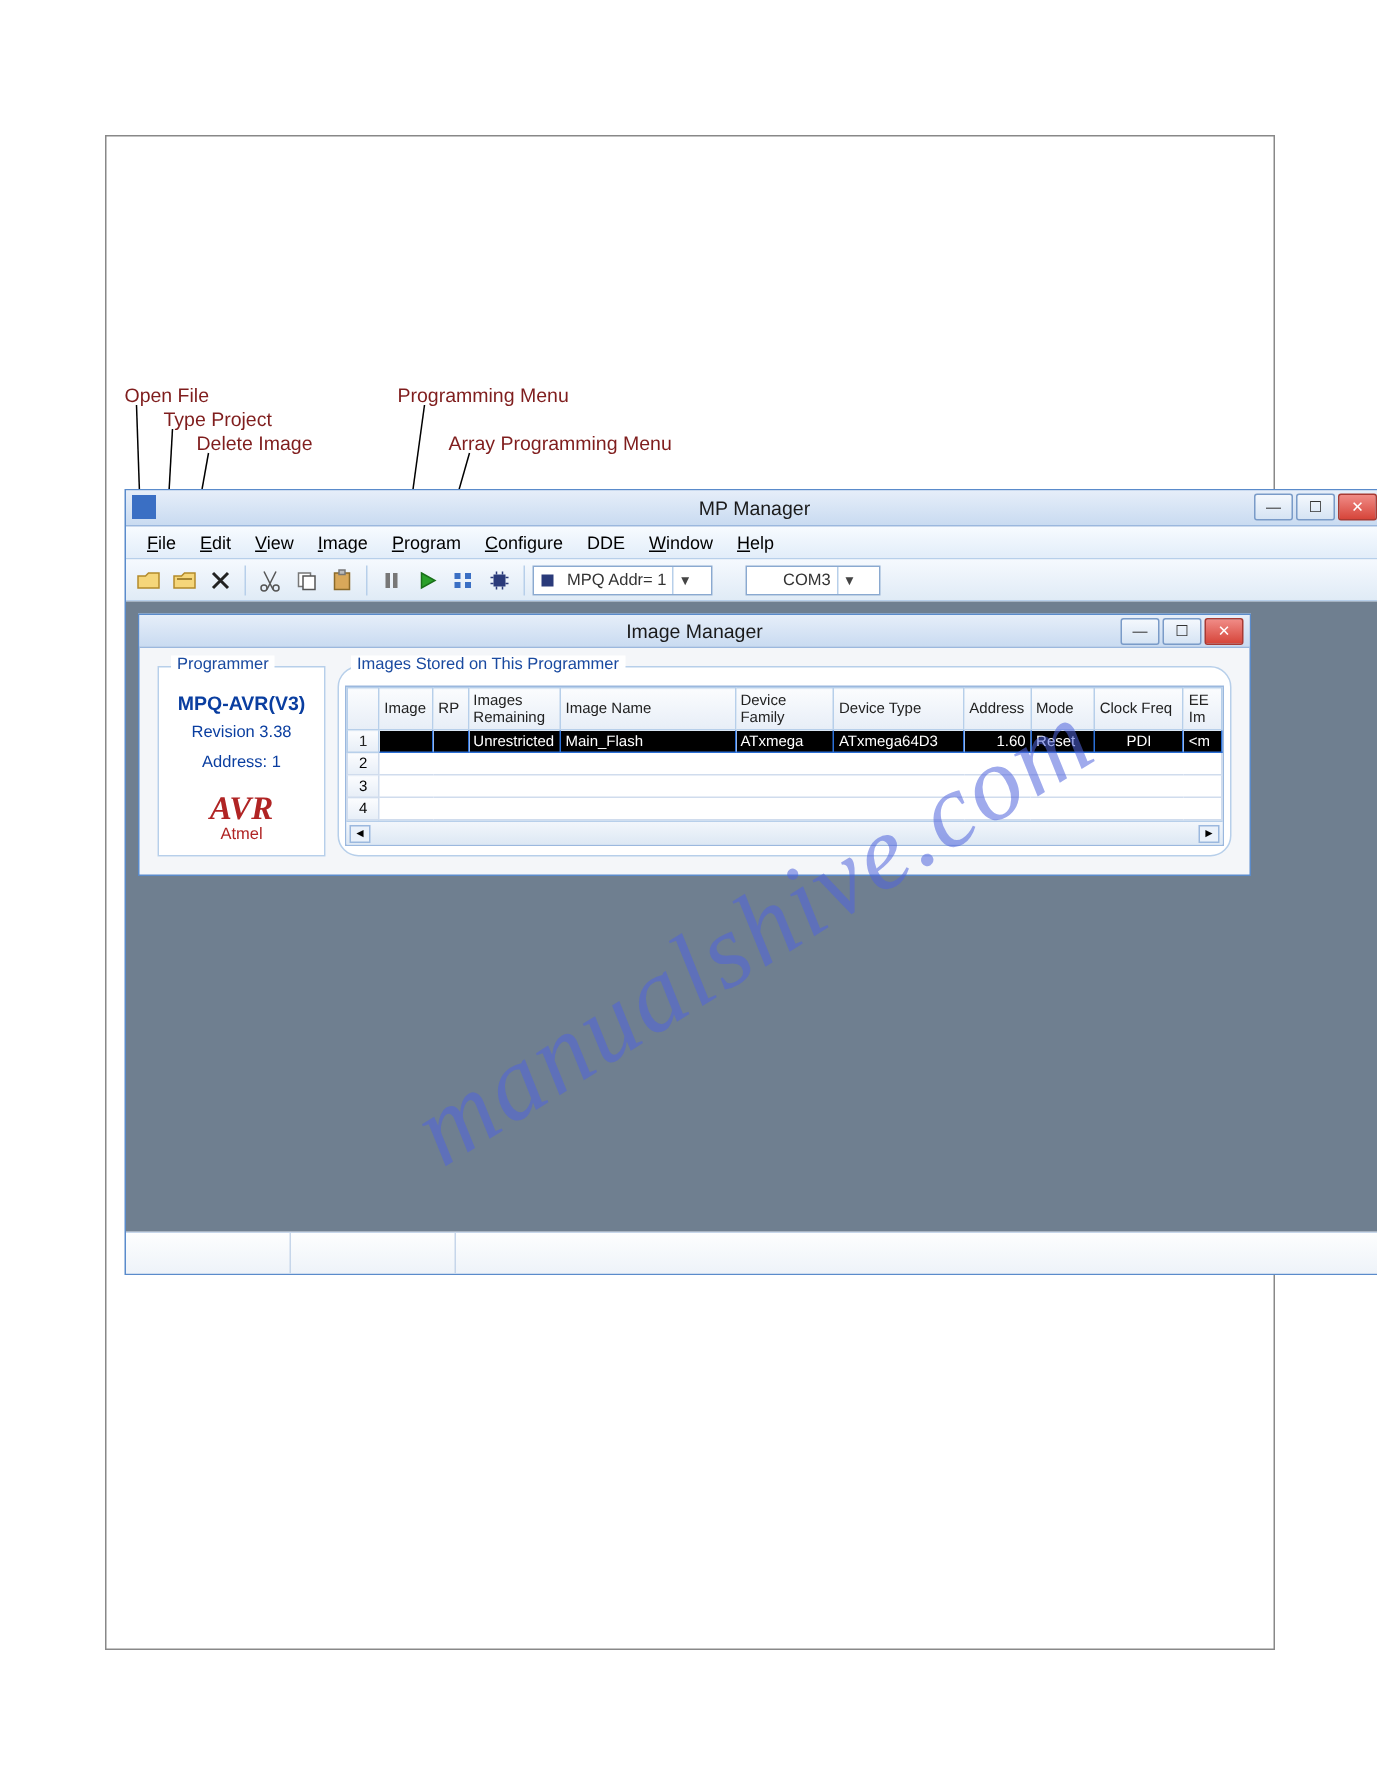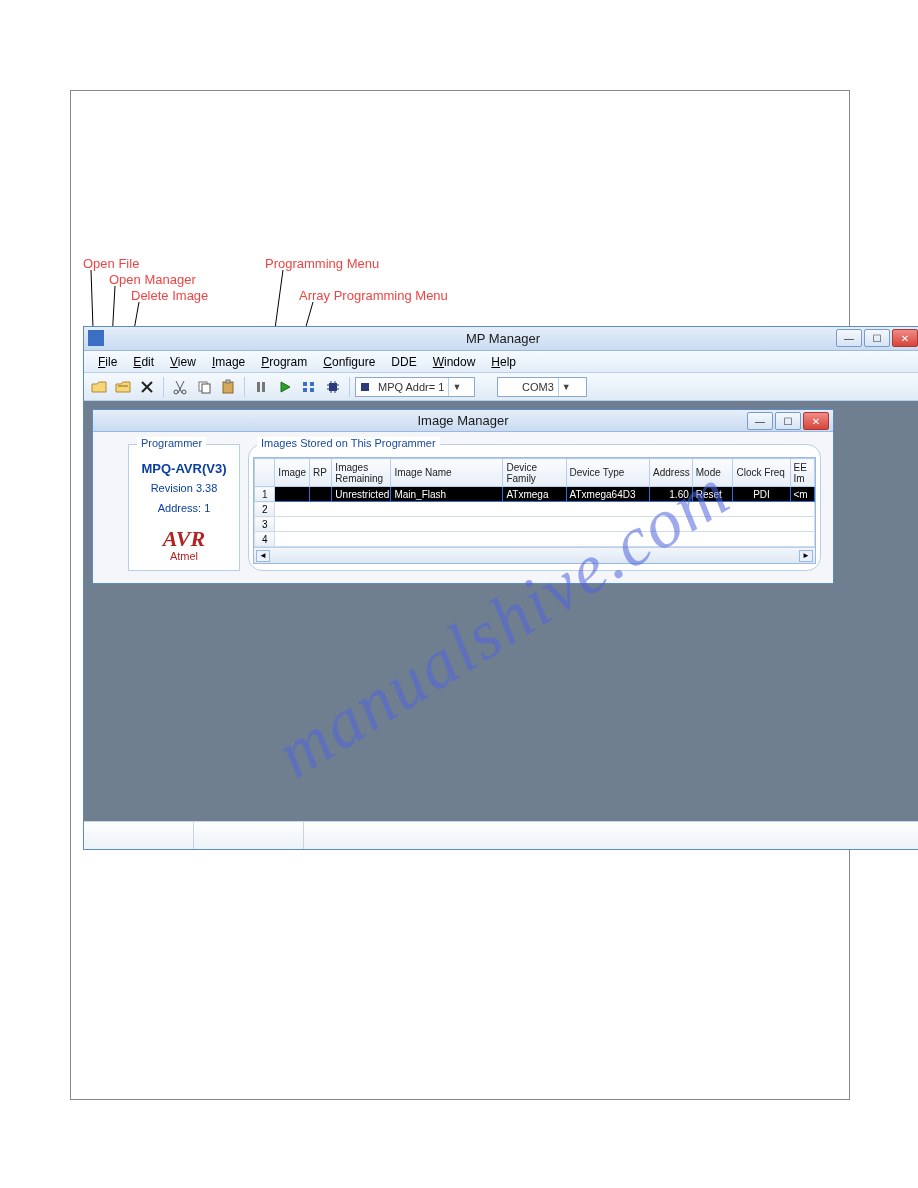--- a/index.html
+++ b/index.html
@@ -1,21 +1,21 @@
 <!DOCTYPE html>
 <html><head>
 <meta charset="utf-8">
 <style>
   * { box-sizing: border-box; margin: 0; padding: 0; }
   html, body { width: 918px; height: 1188px; background: #fff; font-family: "Segoe UI", Tahoma, Arial, sans-serif; font-size: 12px; color: #000; }
   .page { position: relative; width: 918px; height: 1188px; }
   .page-frame { position: absolute; left: 70px; top: 90px; width: 780px; height: 1010px; border: 1px solid #888; background: #fff; }
   .content { position: absolute; left: 12px; top: 165px; width: 758px; }
 
-  .callouts { position: relative; height: 70px; font-size: 13px; color: #ef4444; }
+  .callouts { position: relative; height: 70px; font-size: 13px; color: #7f1d1d; }
   .callouts span { position: absolute; white-space: nowrap; }
 
   
   .callout-svg { position: absolute; left: 0; top: 0; width: 758px; height: 105px; pointer-events: none; }
 
   
   .win { position: relative; width: 840px; border: 1px solid #5a8bcb; background: #fff; }
   .titlebar { height: 24px; background: linear-gradient(#e6eef9, #c9dbf1); border-bottom: 1px solid #9bb8de; display: flex; align-items: center; justify-content: center; position: relative; }
   .titlebar .icon { position: absolute; left: 4px; top: 3px; width: 16px; height: 16px; background: #3a6fc4; }
   .titlebar .title { font-size: 13px; color: #1a1a1a; }
@@ -32,21 +32,21 @@
   .tsep { width: 1px; height: 20px; background: #b7cfea; margin: 0 3px; }
   .combo { height: 20px; border: 1px solid #8aa9d0; background: #fff; display: flex; align-items: center; font-size: 11px; color: #333; }
   .combo .cb-icon { width: 18px; height: 18px; display: flex; align-items: center; justify-content: center; }
   .combo .cb-txt { padding: 0 4px; white-space: nowrap; }
   .combo .cb-arr { width: 16px; height: 18px; border-left: 1px solid #b7cfea; display: flex; align-items: center; justify-content: center; font-size: 9px; color: #444; }
 
   .mdi { background: #6f7f90; min-height: 420px; padding: 8px; position: relative; }
 
   .child { background: #f4f6f9; border: 1px solid #5a8bcb; width: 742px; position: relative; }
   .child .titlebar { height: 22px; }
-  .child-body { padding: 12px; display: flex; gap: 8px; margin-left: 23px; }
+  .child-body { padding: 12px; display: flex; gap: 8px; }
 
   .panel { border: 1px solid #b7cfea; background: #fff; position: relative; }
   .panel legend, .panel .legend { position: absolute; top: -8px; left: 8px; background: #fff; padding: 0 4px; font-size: 11px; color: #1a4aa0; }
 
   .prog-panel { width: 112px; text-align: center; padding: 16px 4px 8px 4px; }
   .prog-panel .pname { color: #0a3ea0; font-weight: bold; font-size: 13px; margin-bottom: 6px; }
   .prog-panel .prev { color: #0a3ea0; font-size: 11px; margin-bottom: 8px; }
   .prog-panel .paddr { color: #0a3ea0; font-size: 11px; margin-bottom: 14px; }
   .avr-logo { font-family: Georgia, "Times New Roman", serif; font-weight: bold; font-style: italic; color: #b02424; font-size: 22px; line-height: 1; }
   .atmel { color: #b02424; font-size: 11px; }
@@ -69,21 +69,21 @@
 </style>
 </head>
 <body>
 
 <div class="page">
   <div class="page-frame">
     <div class="content">
 
       <div class="callouts">
         <span style="left:0px; top:0px;">Open File</span>
-        <span style="left:26px; top:16px;">Open Manager</span>
+        <span style="left:26px; top:16px;">Type Project</span>
         <span style="left:48px; top:32px;">Delete Image</span>
         <span style="left:182px; top:0px;">Programming Menu</span>
         <span style="left:216px; top:32px;">Array Programming Menu</span>
       </div>
 
       <svg class="callout-svg">
         <line x1="8" y1="14" x2="11" y2="102" stroke="#000" stroke-width="1"></line>
         <line x1="32" y1="30" x2="28" y2="102" stroke="#000" stroke-width="1"></line>
         <line x1="56" y1="46" x2="46" y2="102" stroke="#000" stroke-width="1"></line>
         <line x1="200" y1="14" x2="188" y2="102" stroke="#000" stroke-width="1"></line>

